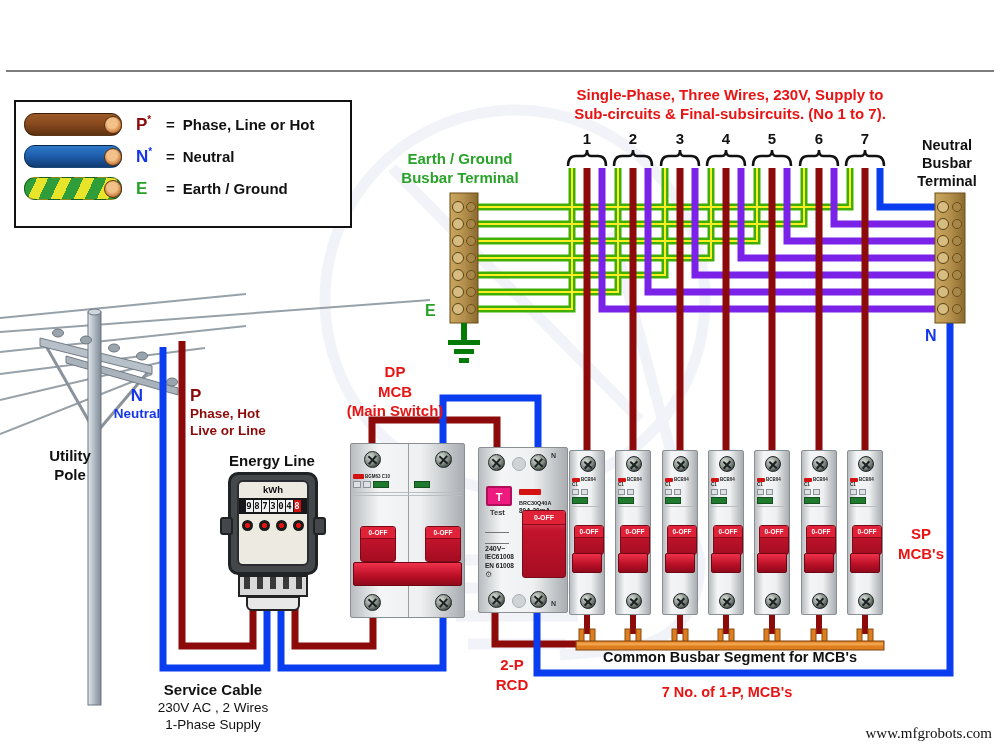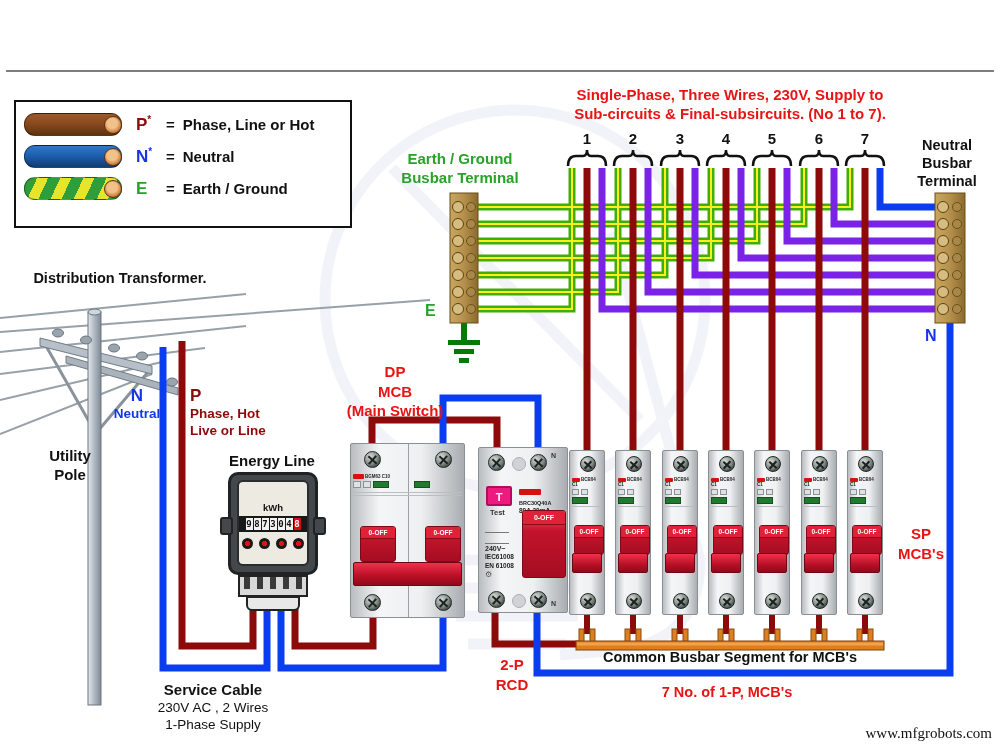--- a/index.html
+++ b/index.html
@@ -34,21 +34,21 @@
   .darkred{color:var(--phase-dark-red,#8c0a0a);}
   .black{color:#111;}
   .wmark{position:absolute;color:#b5b5b5;font-size:17px;letter-spacing:1.5px;font-weight:400;white-space:nowrap;}
   .footer{position:absolute;right:8px;top:725px;font-family:"Liberation Serif",serif;font-size:15px;color:#111;}
   
   .meter{position:absolute;left:228px;top:472px;width:90px;height:103px;background:#45484b;border:3px solid #1f2326;
          border-radius:10px;box-sizing:border-box;}
   .meter::before,.meter::after{content:"";position:absolute;top:42px;width:9px;height:14px;background:#45484b;border:2px solid #1f2326;border-radius:3px;}
   .meter::before{left:-11px}.meter::after{right:-11px}
   .mface{position:absolute;left:6px;top:5px;right:6px;bottom:6px;background:#edeae2;border:2px solid #2a2d30;border-radius:6px;text-align:center;}
-  .kwh{font-size:9.5px;font-weight:bold;margin-top:20px;}
+  .kwh{font-size:9.5px;font-weight:bold;margin-top:2px;}
   .mdisp{margin:3px auto 0 auto;width:64px;background:#17181a;padding:2px;display:flex;gap:1px;justify-content:center;}
   .mdig{width:7px;height:12px;background:#f2f2f2;color:#111;font-size:9px;font-weight:bold;line-height:12px;font-family:"DejaVu Sans Mono",monospace;}
   .mdig.redcell{background:#d41111;color:#fff;}
   .mdots{margin-top:6px;display:flex;justify-content:center;gap:6px;}
   .mdot{width:11px;height:11px;border-radius:50%;background:radial-gradient(circle,#e31212 0 30%,#1a1a1a 36%);}
   .mteeth{position:absolute;left:238px;top:575px;width:70px;height:22px;background:#d9d9d9;border:2px solid #222;box-sizing:border-box;
           background-image:repeating-linear-gradient(90deg,#3a3a3a 0 6px,#d9d9d9 6px 13px);background-position:4px 0;background-size:100% 12px;background-repeat:no-repeat;}
   .mbase{position:absolute;left:246px;top:596px;width:54px;height:15px;background:#e8e8e8;border:2px solid #222;border-radius:0 0 6px 6px;box-sizing:border-box;}
   
   .brk{position:absolute;background:linear-gradient(90deg,#b9bdc0,#f4f5f6 25%,#eef0f1 62%,#a9adb1);
@@ -290,21 +290,20 @@
       <span class="ldesc">Earth / Ground</span>
     </div>
   </div>
 
   <div class="lbl red" style="left:545px;top:86px;width:370px;font-size:15px;">
     <div>Single-Phase, Three Wires, 230V, Supply to</div>
     <div>Sub-circuits &amp; Final-subsircuits. (No 1 to 7).</div>
   </div>
 
   <div class="lbl black" style="left:4px;top:269px;width:232px;font-size:14.5px;">
-    <div>Distribution Transformer.</div>
   </div>
 
   <div class="lbl blue" style="left:103px;top:385px;width:68px;">
     <div style="font-size:17px;">N</div>
     <div style="font-size:13.5px;font-weight:600;">Neutral</div>
   </div>
   <div class="lbl darkred" style="left:190px;top:385px;text-align:left;">
     <div style="font-size:17px;">P</div>
     <div style="font-size:13.5px;font-weight:600;">Phase, Hot</div>
     <div style="font-size:13.5px;font-weight:600;">Live or Line</div>

